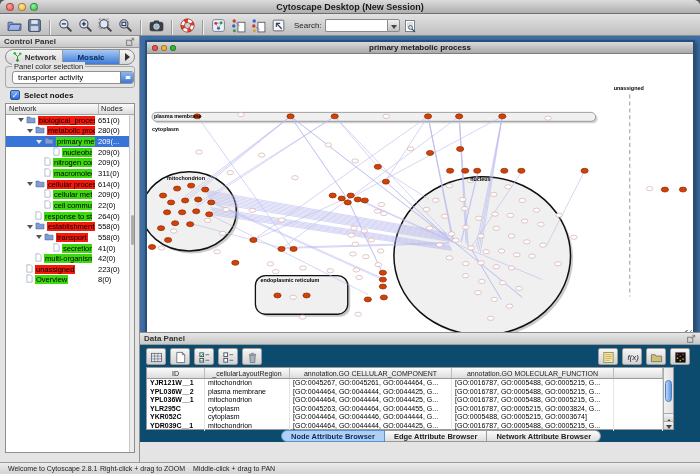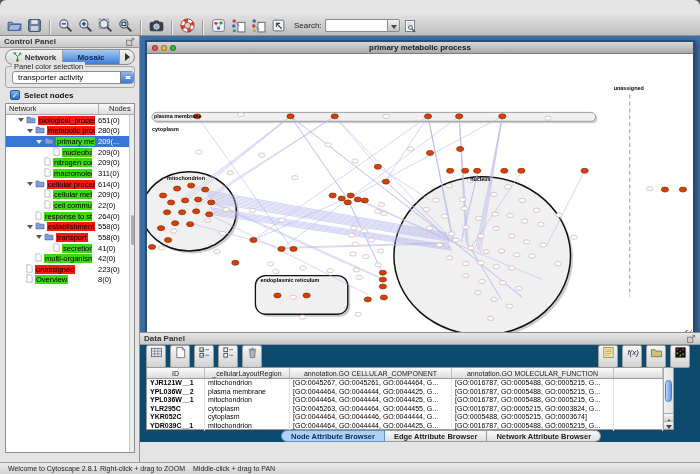--- a/index.html
+++ b/index.html
@@ -36,21 +36,21 @@
   .combo .val{flex:1;padding-left:5px;overflow:hidden;white-space:nowrap;}
   .stepper{width:13px;height:11px;background:linear-gradient(#8cb6f2,#3e78d4);border-left:1px solid #7a7a7a;border-radius:0 2px 2px 0;position:relative;flex:none;}
   .stepper::before{content:"";position:absolute;left:3.5px;top:1px;border:3px solid transparent;border-bottom:3.5px solid #fff;}
   .stepper::after{content:"";position:absolute;left:3.5px;bottom:1px;border:3px solid transparent;border-top:3.5px solid #fff;}
   .cbrow{position:absolute;top:54px;left:10px;display:flex;align-items:center;}
   .cb{width:10px;height:10px;background:linear-gradient(#7db0f4,#2f6bd0);border:1px solid #2a55a0;border-radius:2px;color:#fff;font-size:8px;line-height:9px;text-align:center;}
   .cblbl{font-size:8px;font-weight:600;margin-left:4px;color:#111;}
   .tree{position:absolute;top:67px;left:5px;width:130px;bottom:9px;background:#fff;border:1px solid #8f8f8f;overflow:hidden;}
   .thead{height:11px;background:linear-gradient(#fbfbfb,#dcdcdc);border-bottom:1px solid #a5a5a5;font-size:7.5px;color:#222;display:flex;}
   .thead .c1{flex:1;padding-left:3px;}
-  .thead .c2{width:36px;border-left:1px solid #b3b3b3;padding-left:10px;}
+  .thead .c2{width:36px;border-left:1px solid #b3b3b3;padding-left:2px;}
   .trows{position:relative;}
   .trow{position:relative;height:10.65px;display:flex;align-items:center;font-size:7.5px;white-space:nowrap;color:#000;}
   .trow.sel{background:#3875d7;color:#fff;}
   .tri{width:0;height:0;border:3px solid transparent;border-top:4px solid #555;margin:3px 2px 0 0;flex:none;}
   .trow.sel .tri{border-top-color:#e8e8e8;}
   .slot{flex:none;}
   .ticon{flex:none;margin-right:2px;}
   .chip{padding:0 1px;overflow:hidden;color:#000;flex:none;}
   .chip.g{background:#3ed80e;}
   .chip.r{background:#f5190c;}
@@ -70,21 +70,21 @@
   .fcanvas svg{display:block;width:100%;height:100%;}
   .fgrip{position:absolute;right:0;bottom:3px;width:9px;height:9px;background:
     repeating-linear-gradient(135deg,transparent 0 2px,#8a8a8a 2px 3px);}
   .bgw{position:absolute;top:309px;height:7px;background:#f7f7f7;border:1px solid #808080;border-bottom:none;}
   .bgw.z1{background:#f2f2f2;background-image:repeating-linear-gradient(105deg,#1b1b1b 0 2px,transparent 2px 7px),repeating-linear-gradient(70deg,#222 0 1px,transparent 1px 9px);}
   .bgw.z2{background-image:repeating-linear-gradient(100deg,#aab6e8 0 1px,transparent 1px 8px);}
   .bgw.z3{background-image:repeating-linear-gradient(80deg,#b4bee8 0 1px,transparent 1px 10px);}
   
   .dpanel{position:absolute;left:140px;top:332px;width:560px;height:110px;background:#0c4a6e;border-top:1px solid #8f8f8f;}
   .dtoolbar{position:absolute;top:14px;left:6px;right:6px;height:18px;display:flex;align-items:center;}
-  .dbtn{width:20px;height:23px;background:linear-gradient(#f6f6f6,#d2d2d2);border:1px solid #9c9c9c;border-radius:2px;margin-right:4px;display:flex;align-items:flex-start;justify-content:center;flex:none;}
+  .dbtn{width:20px;height:17px;background:linear-gradient(#f6f6f6,#d2d2d2);border:1px solid #9c9c9c;border-radius:2px;margin-right:4px;display:flex;align-items:flex-end;justify-content:center;flex:none;}
   .dsp{flex:1;}
   .dtable{position:absolute;left:6px;top:34px;width:528px;height:63px;background:#fff;border:1px solid #999;}
   .dhead{height:11px;display:flex;background:linear-gradient(#fbfbfb,#dcdcdc);border-bottom:1px solid #9a9a9a;font-size:7px;color:#222;}
   .dhc{border-right:1px solid #bdbdbd;text-align:center;line-height:11px;overflow:hidden;white-space:nowrap;flex:none;}
   .drow{display:flex;height:8.6px;font-size:7px;line-height:8.6px;white-space:nowrap;}
   .dc{border-right:1px solid #e4e4e4;overflow:hidden;padding-left:3px;flex:none;}
   .dc.id{font-weight:bold;}
   .dsb{position:absolute;right:0;top:0;bottom:0;width:10px;background:linear-gradient(90deg,#f0f0f0,#e2e2e2);border-left:1px solid #aaa;}
   .dsb .th{position:absolute;left:1px;right:1px;top:12px;height:22px;border-radius:4px;background:linear-gradient(90deg,#bcd7f8,#5f97e4);border:1px solid #4d7fc0;}
   .sbbtn{position:absolute;left:0;width:9px;height:8px;background:linear-gradient(#f4f4f4,#d5d5d5);border-top:1px solid #aaa;}
@@ -101,20 +101,26 @@
   
   .statusbar{position:absolute;left:0;bottom:0;width:700px;height:12px;background:linear-gradient(#ececec,#d2d2d2);border-top:1px solid #9b9b9b;}
   .statusbar span{position:absolute;top:2px;font-size:7px;color:#222;white-space:nowrap;}
   .floatico{width:9px;height:9px;flex:none;}
 </style>
 </head>
 <body>
 
 <div class="app">
 
+  <div class="titlebar">
+    <span class="tl red"></span>
+    <span class="tl yel"></span>
+    <span class="tl grn"></span>
+    <div class="wtitle">Cytoscape Desktop (New Session)</div>
+  </div>
 
   <div class="toolbar" id="main-toolbar">
 
     <span class="tbtn">
         <svg viewBox="0 0 14 14" width="15" height="15">
           <path d="M1 11.5V4h4l1 1.5h7v6z" fill="#7f9ed7" stroke="#41587f" stroke-width=".8"></path>
           <path d="M1 11.5L3 6h10l-2 5.5z" fill="#9db8e8" stroke="#41587f" stroke-width=".8"></path>
         </svg>
       </span>
       <span class="tbtn">

